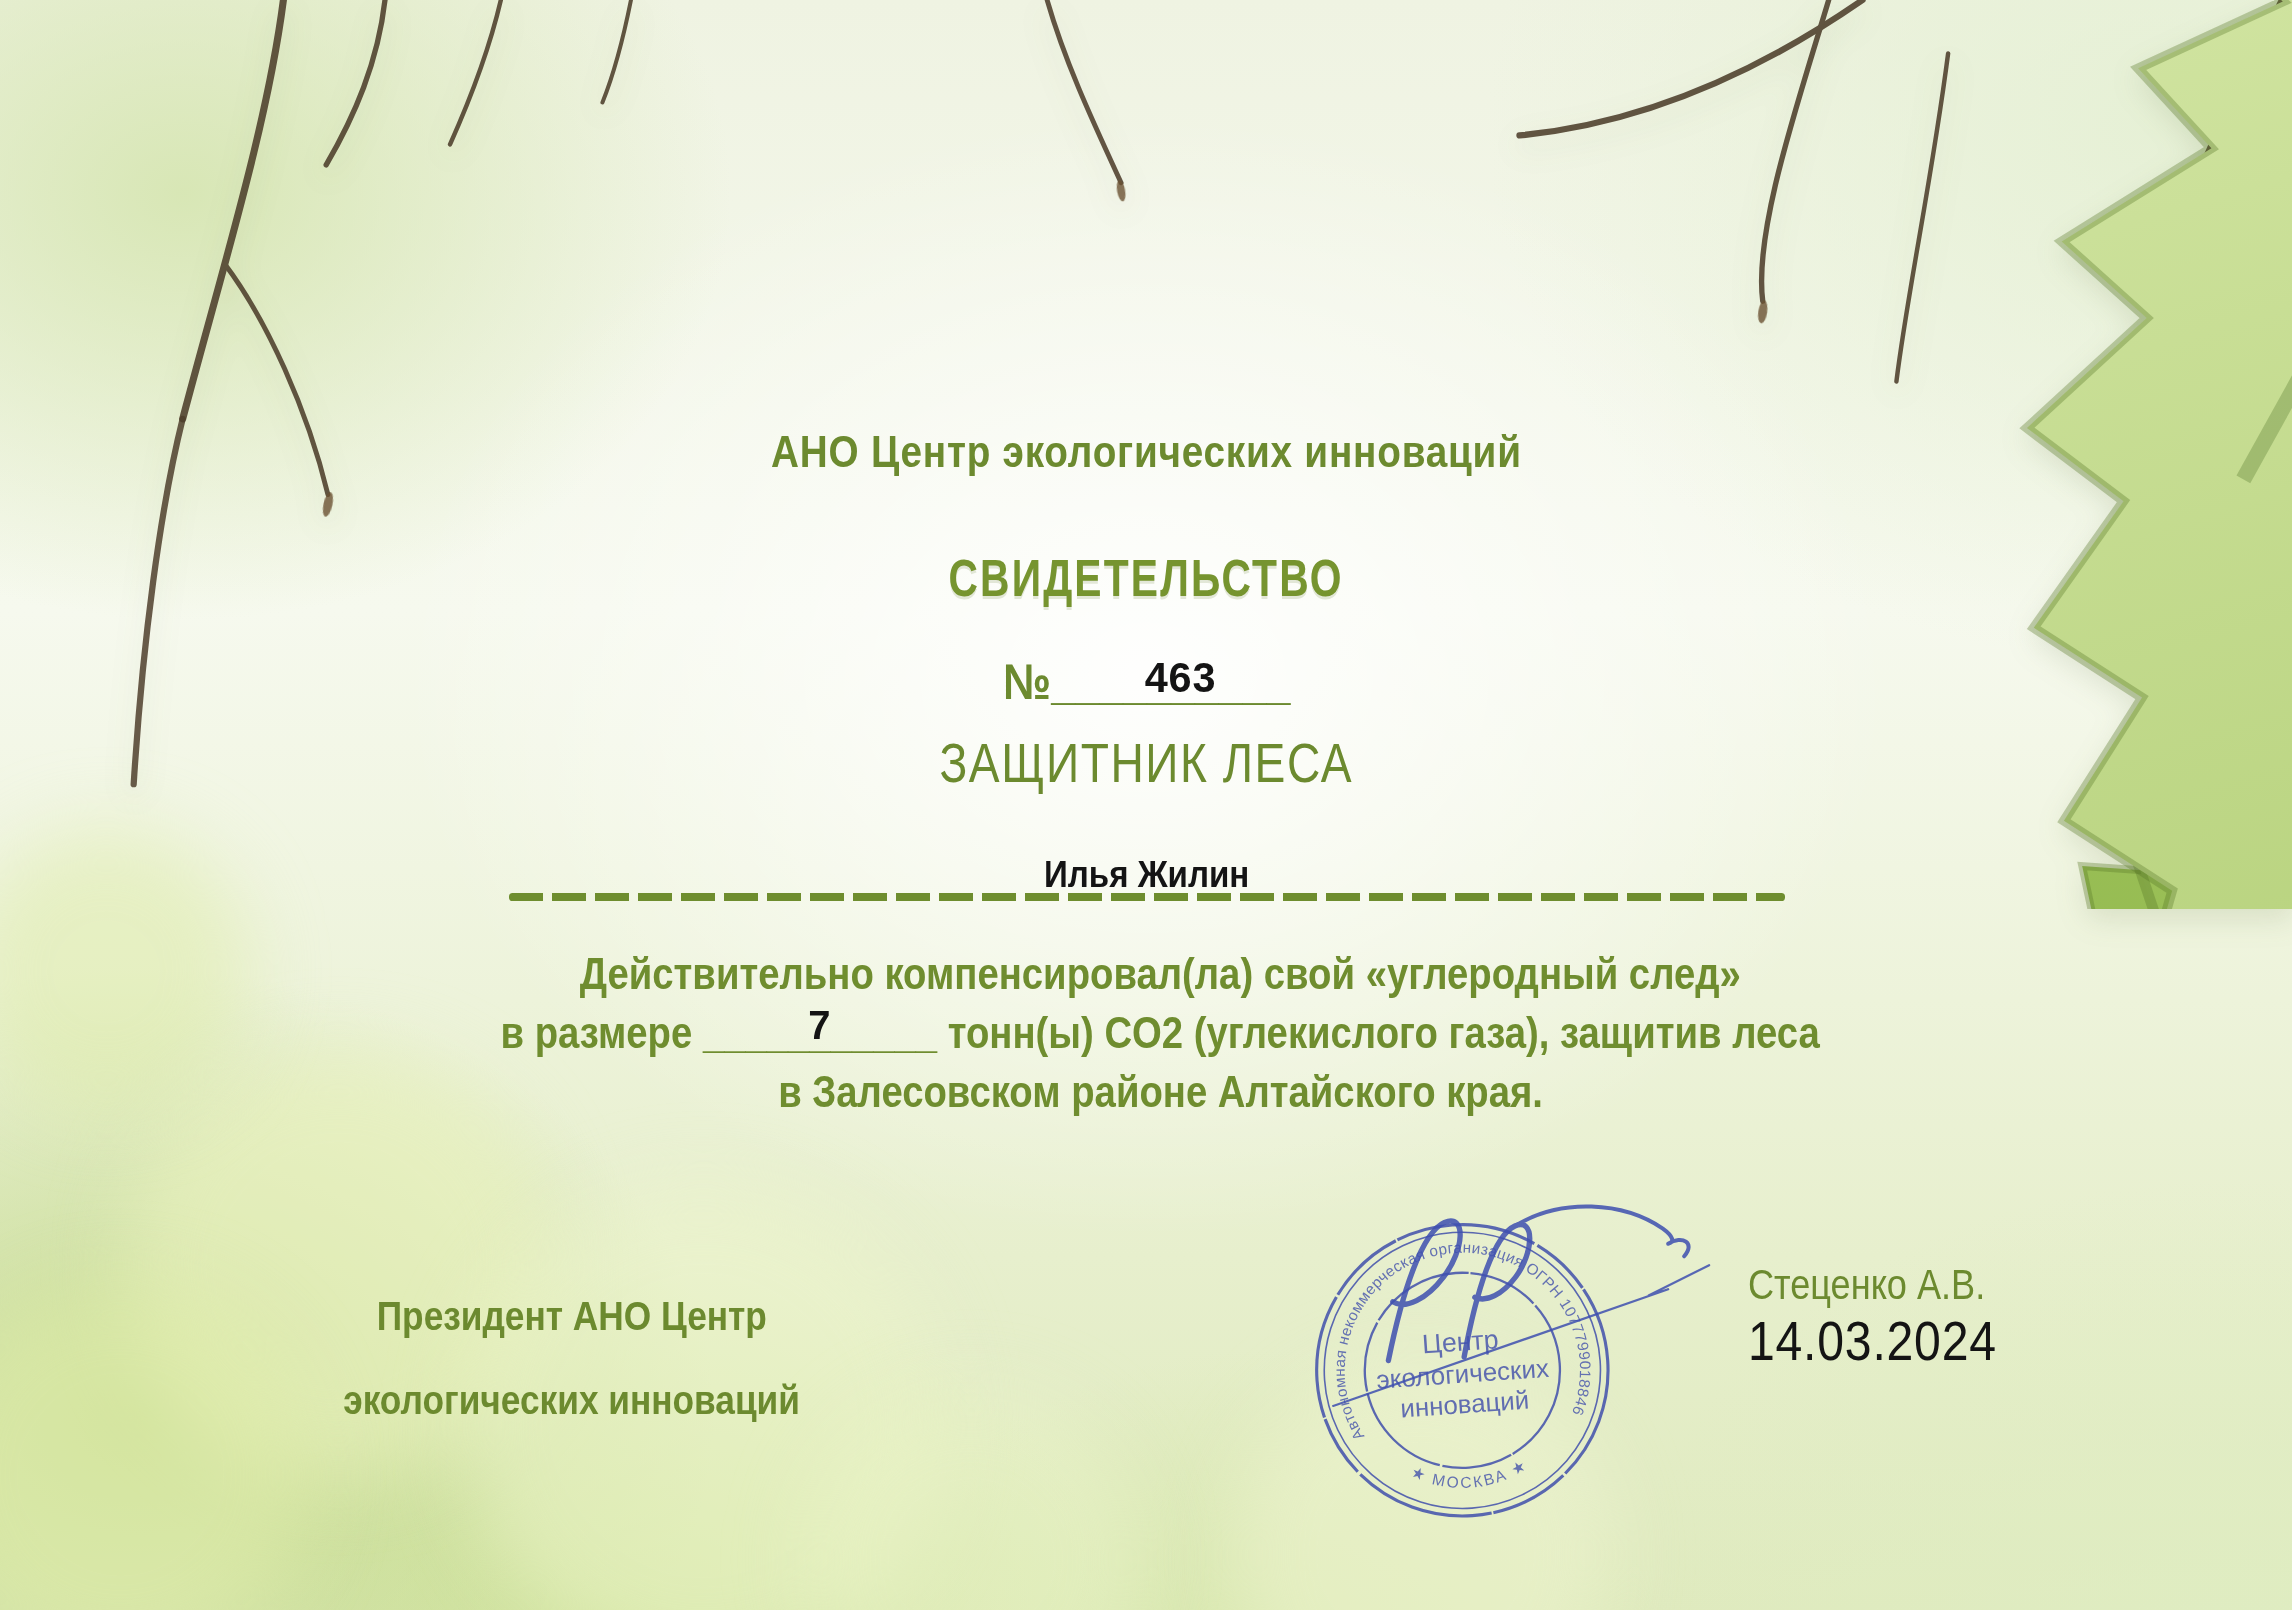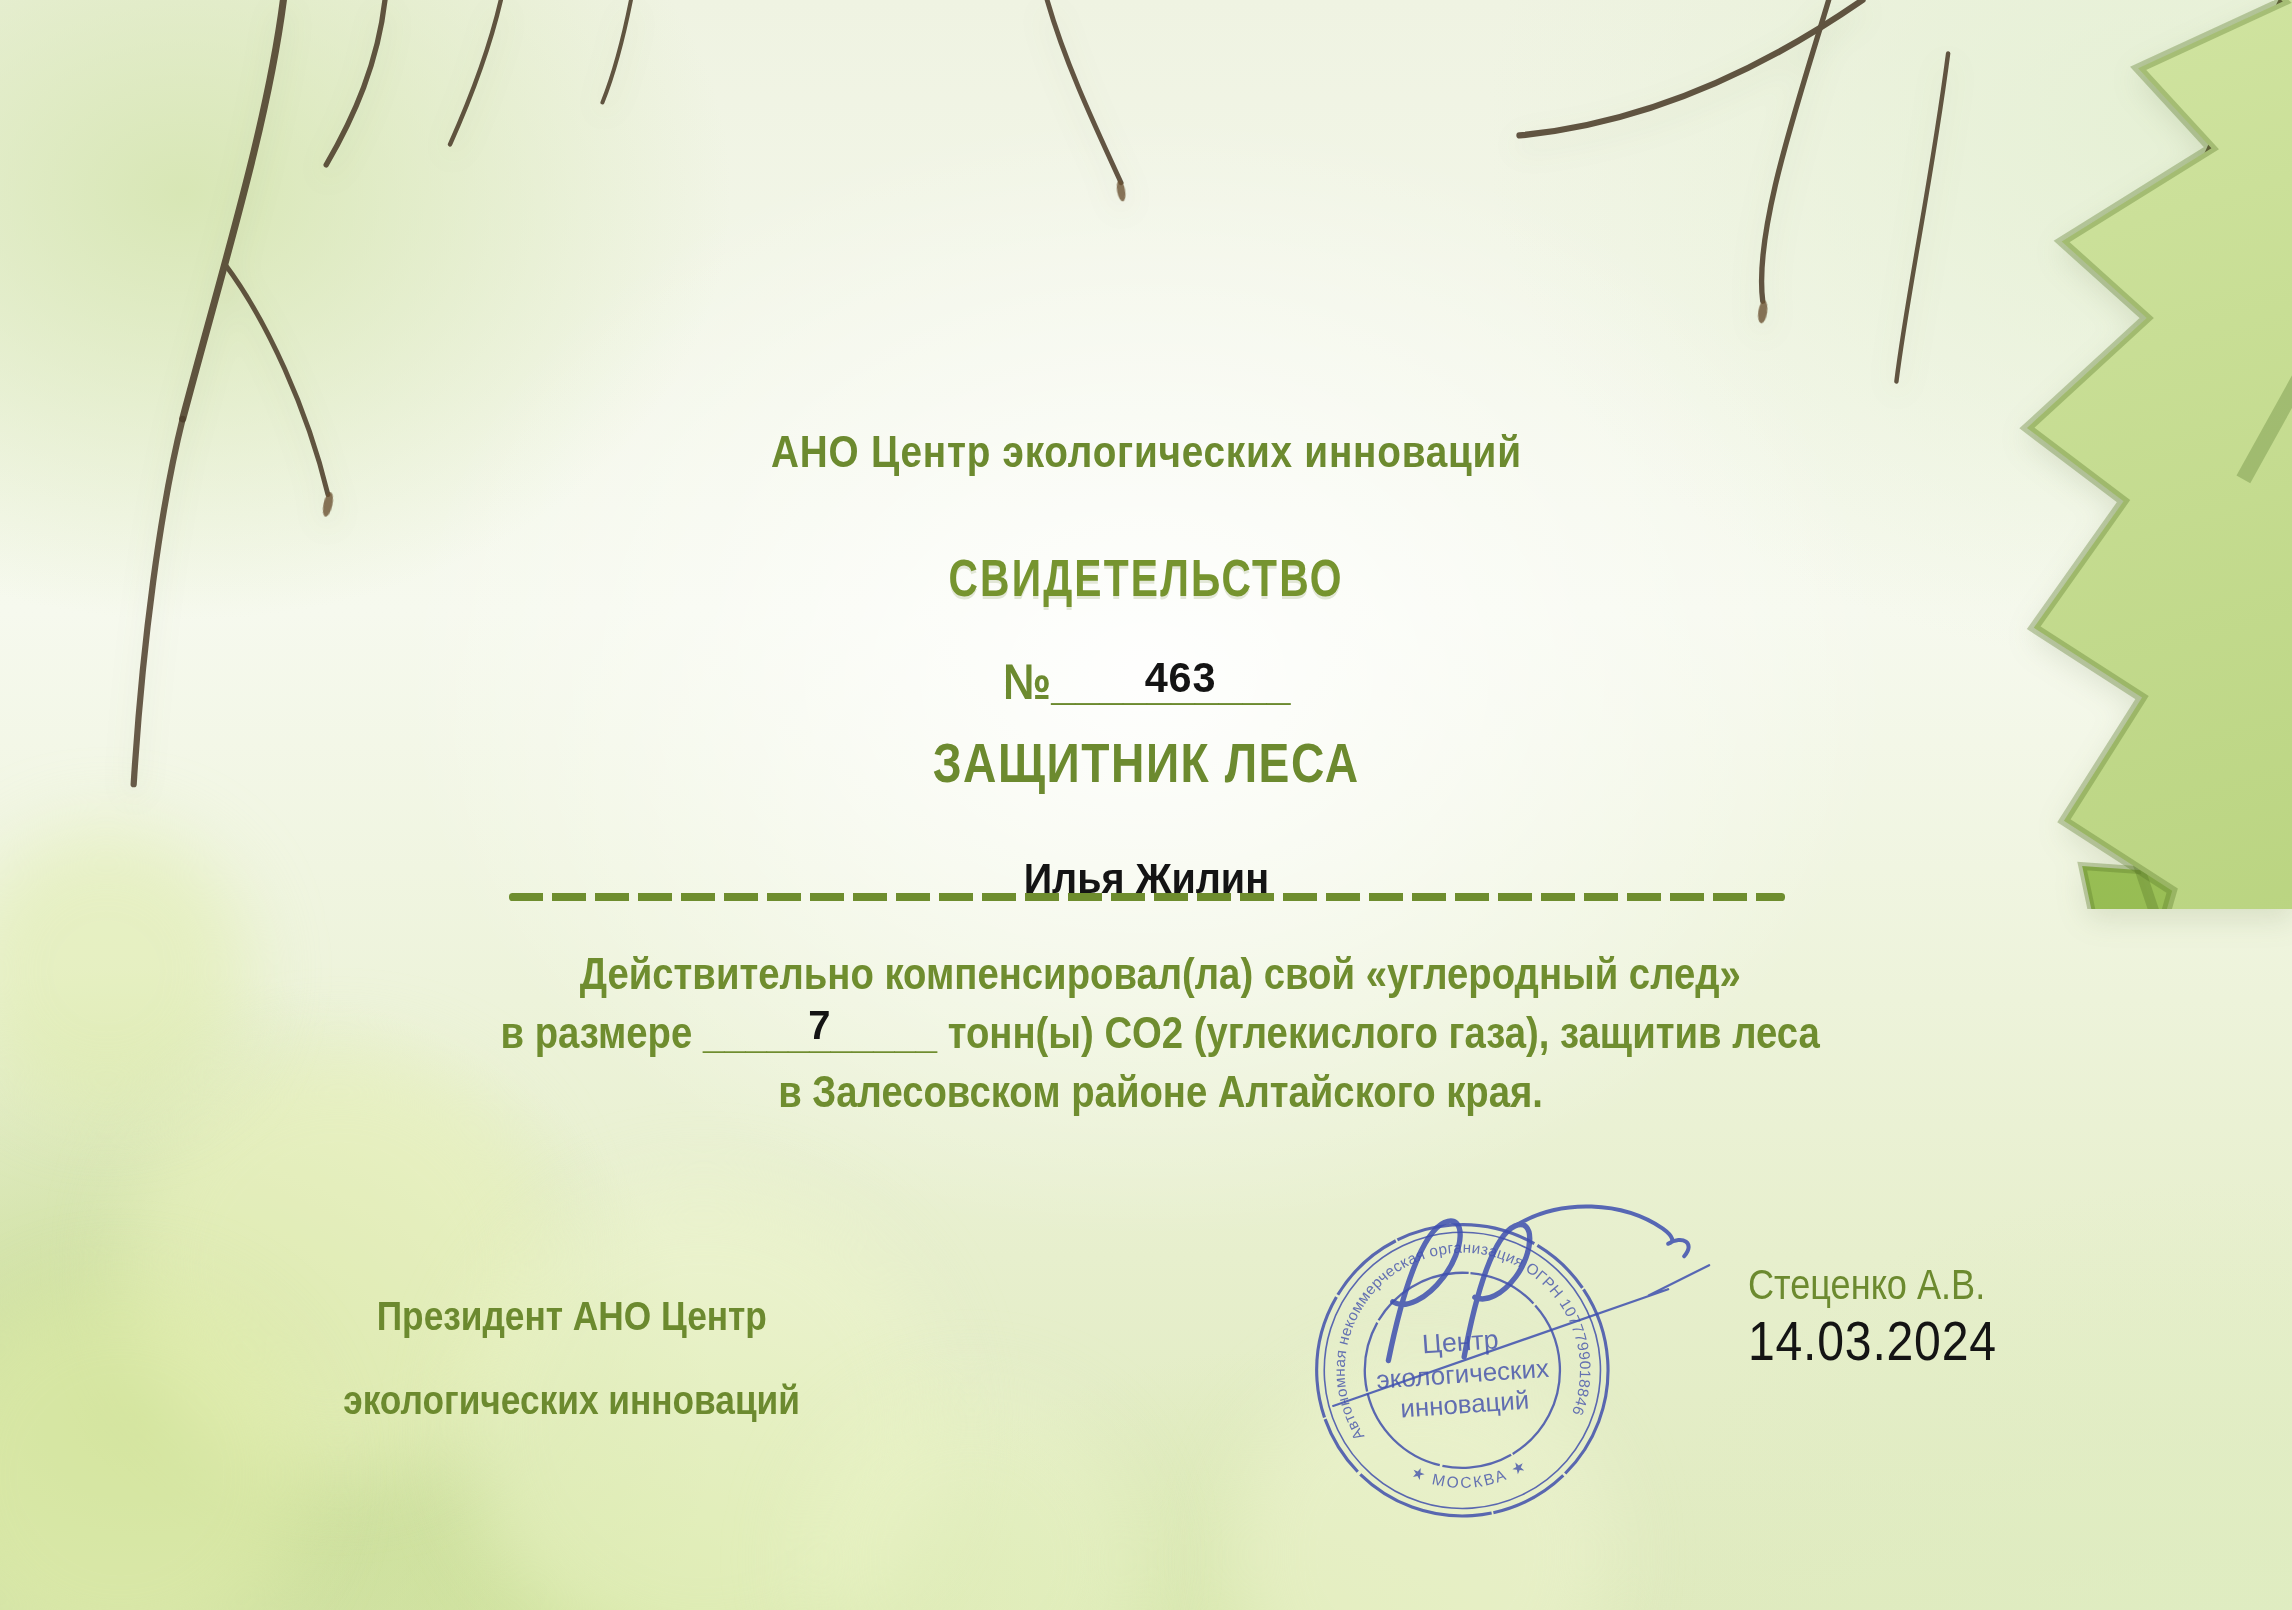--- a/index.html
+++ b/index.html
@@ -32,23 +32,23 @@
   .condL{display:inline-block;transform:scaleX(.86);transform-origin:0 50%;white-space:nowrap;}
 
   .org{top:397px;font-size:45px;font-weight:bold;color:#6c8a2f;letter-spacing:0.9px;}
   .title{top:520px;font-size:51px;font-weight:bold;color:#76942f;letter-spacing:2.7px;
          text-shadow:0 2.7px 0 rgba(96,118,40,.16);}
   .title .cond{transform:scaleX(.8);}
   .numline{top:624px;font-size:50px;font-weight:bold;color:#6c8a2f;}
   .blank{position:relative;display:inline-block;}
   .fillv{position:absolute;left:54%;bottom:9px;transform:translateX(-50%) scaleX(1.12);
          color:#141414;font-weight:600;font-size:43px;letter-spacing:0.9px;}
-  .award{top:702px;font-size:55px;font-weight:bold;color:#6c8a2f;letter-spacing:1.8px;}
+  .award{top:702px;font-size:55px;font-weight:normal;color:#6c8a2f;letter-spacing:1.8px;}
   .award .cond{transform:scaleX(.84);}
-  .name{top:825px;font-size:43px;font-weight:600;color:#141414;}
+  .name{top:825px;font-size:36px;font-weight:600;color:#141414;}
   .name .cond{transform:scaleX(.92);}
   .name-line{position:absolute;top:893px;left:50%;transform:translateX(-50%);
              width:1276px;height:8px;border-radius:3.6px;
              background:repeating-linear-gradient(90deg,#6e8d2e 0 34px,rgba(0,0,0,0) 34px 43px);}
   .body{top:915px;font-size:44px;font-weight:bold;color:#6f8d2f;padding-left:28px;}
   .body .bline{height:59px;line-height:59px;}
   .body .cond{transform:scaleX(.87);}
   .body .fillv{font-size:41px;bottom:7.1px;left:50%;}
   .president{position:absolute;left:264px;top:1274px;width:615px;text-align:center;
              font-size:41px;font-weight:bold;color:#6c8a2f;}

